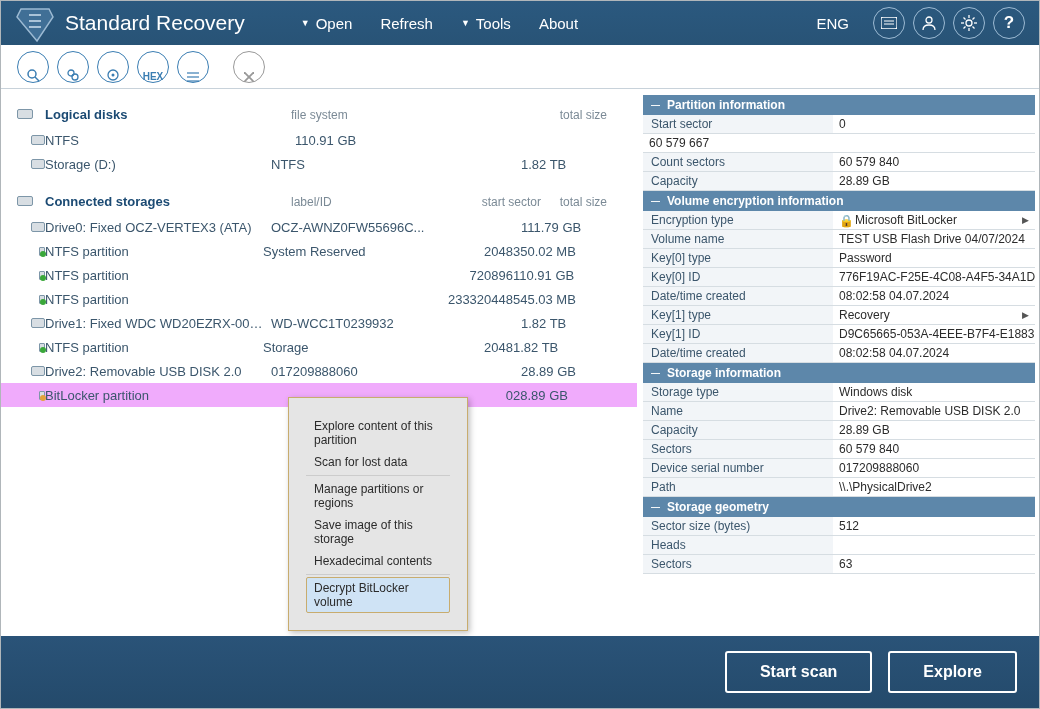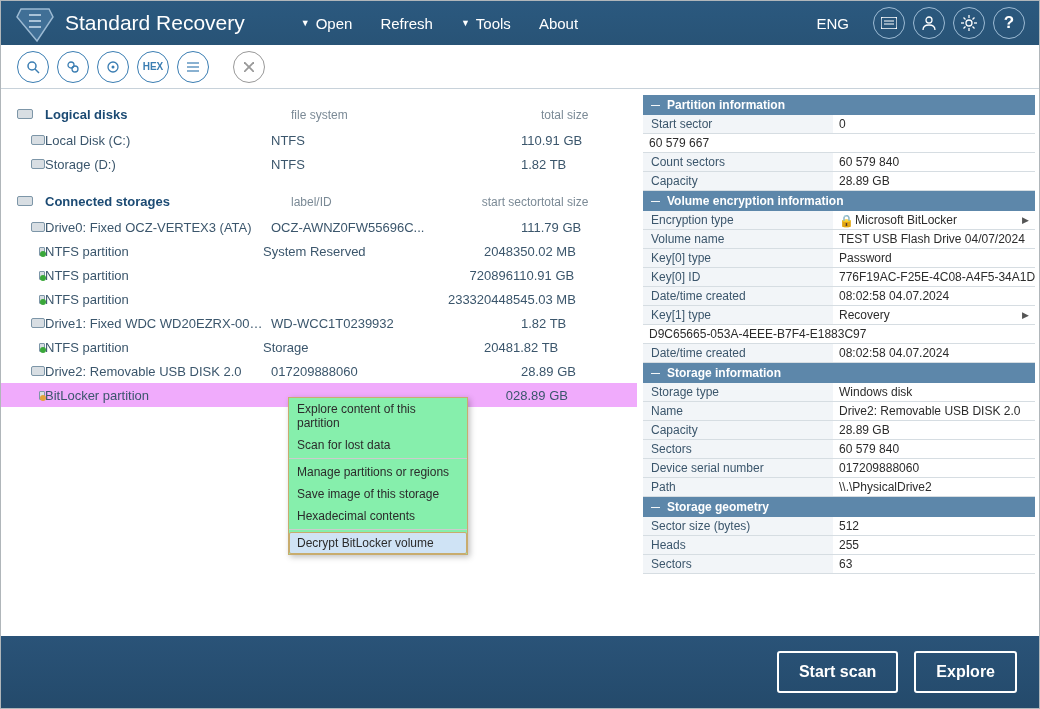--- a/index.html
+++ b/index.html
@@ -8,55 +8,55 @@
 .logo{width:40px;height:40px;display:flex;align-items:center;justify-content:center;margin-right:10px}
 .app-title{font-size:21px;font-weight:400;flex:none}
 .menu{display:flex;gap:28px;margin-left:56px;align-items:center}
 .menu-item{display:flex;align-items:center;gap:6px;font-size:15px;cursor:pointer}
 .caret{font-size:9px}
 .spacer{flex:1}
 .lang{font-size:15px;margin-right:24px}
 .header-icons{display:flex;gap:8px}
 .hicon{width:32px;height:32px;border:1.5px solid #9cbad3;border-radius:50%;display:flex;align-items:center;justify-content:center;cursor:pointer;color:#fff}
 .toolbar{height:44px;border-bottom:1px solid #c8d2da;display:flex;align-items:center;gap:8px;padding:0 16px}
-.tb-btn{width:32px;height:32px;border:1.5px solid #3a7db2;border-radius:50%;display:flex;align-items:center;justify-content:center;color:#3a7db2;font-size:10px;font-weight:bold;cursor:pointer}
+.tb-btn{width:32px;height:32px;border:1.5px solid #3a7db2;border-radius:50%;display:flex;align-items:flex-end;justify-content:center;color:#3a7db2;font-size:10px;font-weight:bold;cursor:pointer}
 .tb-btn.grey{border-color:#999;color:#999}
 .main{flex:1;display:flex;overflow:hidden}
 .left{width:636px;padding:14px 0 0 0;overflow:auto;font-size:13px;color:#1b3e5c}
 .right{flex:1;padding:6px 4px 0 6px;overflow:auto;font-size:12px}
 .section-head{display:flex;align-items:center;padding:4px 16px 6px;color:#1b4a73;font-weight:600}
 .section-head .ic{width:28px}
 .cols{display:flex;margin-left:auto;color:#7b8a96;font-weight:400;font-size:12px}
 .cols span:nth-child(1){width:160px}
 .cols span:nth-child(2){width:90px;text-align:right}
-.cols span:nth-child(3){width:80px;padding-right:14px}
+.cols span:nth-child(3){width:80px;text-align:right;padding-right:14px}
 .row{display:flex;align-items:center;height:24px;padding-left:16px;color:#3b566c}
 .row .icon{width:28px;display:flex;align-items:center;color:#6a94b8}
 .row .nm{flex:none;width:240px;white-space:nowrap;overflow:hidden;text-overflow:ellipsis}
 .row.ind1 .icon{padding-left:14px}
 .row.ind1 .nm{width:226px}
 .row.ind2 .icon{padding-left:22px}
 .row.ind2 .nm{width:218px}
 .row .c1{width:160px;color:#3b566c}
 .row .c2{width:90px;text-align:right}
 .row .c3{width:80px;text-align:left;padding-right:14px}
 .row.sel{background:#f0abfc}
 .gap{height:14px}
-.ctx{position:absolute;left:288px;top:397px;width:180px;background:#86efac;border:1px solid #c8ac6e;box-shadow:2px 2px 6px rgba(0,0,0,.25);padding:0}
+.ctx{position:absolute;left:288px;top:397px;width:180px;background:#e5e5e5;border:1px solid #c8ac6e;box-shadow:2px 2px 6px rgba(0,0,0,.25);padding:17px}
 .ctx-item{padding:4px 8px;font-size:12px;color:#2b2b2b;cursor:pointer}
 .ctx-sep{height:1px;background:#ccc;margin:2px 0}
 .ctx-item.hl{background:#cfe3f5;border:1px solid #c8ac6e;border-radius:2px;padding:3px 7px}
 .panel-head{background:#5d87aa;color:#fff;padding:3px 8px;font-size:12px;font-weight:600;display:flex;align-items:center;gap:6px}
 .panel-head .tw{width:10px;display:inline-block;font-size:9px}
 .kv{display:flex;border-bottom:1px solid #d6dde2;min-height:19px;align-items:center}
 .kv .k{width:190px;padding:2px 8px;color:#3b566c;background:#f2f5f8}
 .kv .v{flex:1;padding:2px 6px;color:#2b2b2b;display:flex;align-items:center;gap:4px;white-space:nowrap;overflow:hidden}
 .kv .v .arrow{margin-left:auto;font-size:9px;color:#555}
 .footer{height:72px;background:linear-gradient(#2a5378,#244a6b);display:flex;align-items:center;justify-content:flex-end;gap:16px;padding:0 22px}
-.fbtn{border:2px solid #fff;color:#fff;background:transparent;font-size:16px;font-weight:600;padding:10px 20px;cursor:pointer;border-radius:3px}
+.fbtn{border:2px solid #fff;color:#fff;background:transparent;font-size:16px;font-weight:600;padding:10px 33px;cursor:pointer;border-radius:3px}
 .disk-ic{display:inline-block;width:16px;height:10px;background:#d8dee3;border:1px solid #7d96a8;border-radius:2px}
 .part-ic{display:inline-block;width:14px;height:9px;background:#d8dee3;border:1px solid #7d96a8;border-radius:1px;position:relative}
 .part-ic::after{content:"";position:absolute;right:-2px;bottom:-2px;width:6px;height:6px;background:#3aa83a;border-radius:50%}
 .part-ic.lock::after{background:#e2a23c}
 svg{display:block}
 </style>
 </head>
 <body>
 
 <div class="titlebar">
@@ -168,21 +168,20 @@
         <div class="cols">
           <span>file system</span>
           <span></span>
           <span>total size</span>
         </div>
       </div>
       <div class="row ind1">
         <span class="icon">
           <span class="disk-ic"></span>
         </span>
-        <span class="nm">Local Disk (C:)</span>
         <span class="c1">NTFS</span>
         <span class="c2"></span>
         <span class="c3">110.91 GB</span>
       </div>
       <div class="row ind1">
         <span class="icon">
           <span class="disk-ic"></span>
         </span>
         <span class="nm">Storage (D:)</span>
         <span class="c1">NTFS</span>
@@ -308,20 +307,21 @@
       </div>
       <div class="kv">
         <div class="k">Date/time created</div>
         <div class="v">08:02:58 04.07.2024</div>
       </div>
       <div class="kv">
         <div class="k">Key[1] type</div>
         <div class="v">Recovery<span class="arrow">▶</span></div>
       </div>
       <div class="kv">
+        <div class="k">Key[1] ID</div>
         <div class="v">D9C65665-053A-4EEE-B7F4-E1883C97</div>
       </div>
       <div class="kv">
         <div class="k">Date/time created</div>
         <div class="v">08:02:58 04.07.2024</div>
       </div>
       <div class="panel-head"><span class="tw">—</span>Storage information</div>
       <div class="kv">
         <div class="k">Storage type</div>
         <div class="v">Windows disk</div>
@@ -346,21 +346,20 @@
         <div class="k">Path</div>
         <div class="v">\\.\PhysicalDrive2</div>
       </div>
       <div class="panel-head"><span class="tw">—</span>Storage geometry</div>
       <div class="kv">
         <div class="k">Sector size (bytes)</div>
         <div class="v">512</div>
       </div>
       <div class="kv">
         <div class="k">Heads</div>
-        <div class="v">255</div>
       </div>
       <div class="kv">
         <div class="k">Sectors</div>
         <div class="v">63</div>
       </div>
     </div>
 </div>
 
 <div class="ctx" id="ctx">
     <div class="ctx-item ">Explore content of this partition</div>

